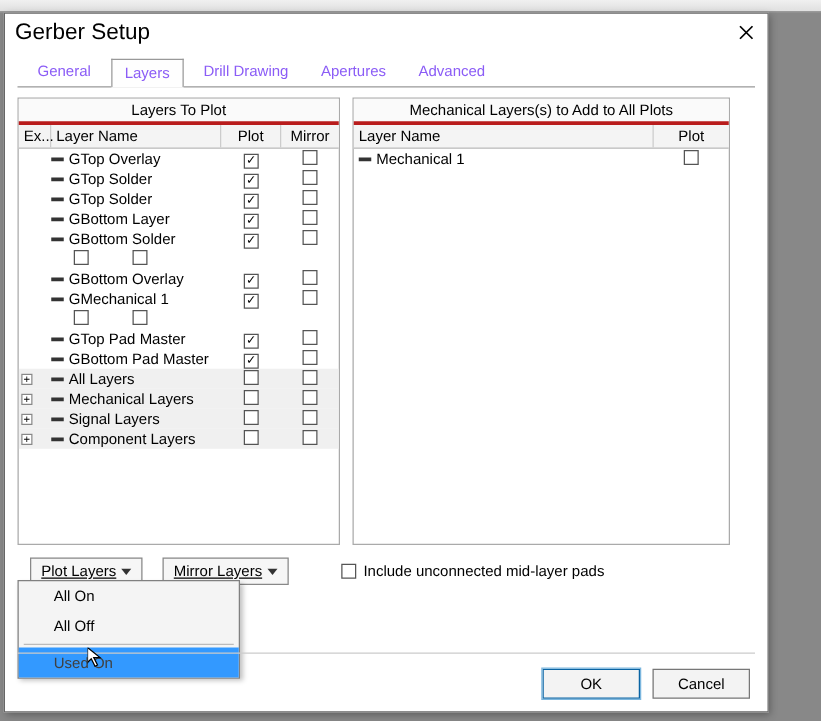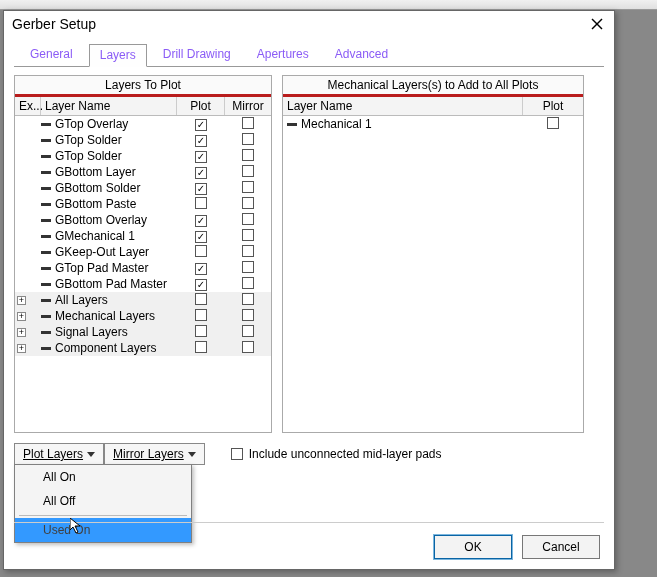--- a/index.html
+++ b/index.html
@@ -1,20 +1,20 @@
 <!DOCTYPE html>
 <html><head>
 <meta charset="utf-8">
 <style>
 * { box-sizing: border-box; margin: 0; padding: 0; font-family: "Segoe UI", Tahoma, sans-serif; font-size: 12px; }
 body { background: #888; width: 657px; height: 577px; overflow: hidden; position: relative; }
 .toolbar-strip { height: 10px; background: linear-gradient(#f0f0f0,#e0e0e0); border-bottom:1px solid #999; }
 .dialog { position: absolute; left: 3px; top: 10px; width: 612px; height: 560px; background: #fff; border: 1px solid #666; box-shadow: 2px 2px 6px rgba(0,0,0,.3); }
 .titlebar { display:flex; align-items:center; justify-content:space-between; padding: 4px 8px; }
-.titlebar span { font-size: 14px; }
+.titlebar span { font-size: 18px; }
 .close-x { width:18px; height:18px; display:flex; align-items:center; justify-content:center; cursor:pointer; }
 .close-x svg { width:12px; height:12px; }
 .tabrow { margin: 6px 10px 0 10px; border-bottom:1px solid #999; display:flex; gap:6px; padding-left:6px; }
 .tab { padding: 3px 10px 4px 10px; color:#8b5cf6; cursor:pointer; position:relative; top:1px; }
 .tab.active { border:1px solid #999; border-bottom:1px solid #fefefe; background:#fefefe; }
 .panels { display:flex; gap:10px; margin: 8px 10px 0 10px; }
 .groupbox { border:1px solid #aaa; background:#fff; }
 .gb-left { width: 258px; height: 358px; }
 .gb-right { width: 302px; height: 358px; }
 .gb-title { text-align:center; padding:2px 0; border-bottom:3px solid #b91c1c; background:#fafafa; }
@@ -34,21 +34,21 @@
 .expander { width:9px; height:9px; border:1px solid #888; display:inline-flex; align-items:center; justify-content:center; font-size:9px; line-height:1; background:#fff; }
 .bar-icon { width:10px; height:3px; background:#333; display:inline-block; margin-right:2px; }
 .chk { width:12px; height:12px; border:1px solid #555; display:inline-flex; align-items:center; justify-content:center; background:#fff; cursor:pointer; }
 .chk.checked::after { content:"✓"; font-size:10px; line-height:1; color:#000; }
 .right-hdr { display:flex; border-bottom:1px solid #bbb; background:#f4f4f4; }
 .right-hdr .rn { flex:1; padding:2px 4px; border-right:1px solid #ccc; }
 .right-hdr .rp { width:60px; text-align:center; padding:2px 0; }
 .rrow { display:flex; align-items:center; height:16px; }
 .rrow .rn { flex:1; display:flex; align-items:center; gap:2px; padding-left:4px; }
 .rrow .rp { width:60px; text-align:center; }
-.belowrow { display:flex; align-items:center; gap:0; margin: 10px 10px 0 10px; }
+.belowrow { display:flex; align-items:center; gap:16px; margin: 10px 10px 0 20px; }
 .dropbtn { border:1px solid #888; background:#f6f6f6; padding:3px 8px; cursor:pointer; display:flex; align-items:center; gap:4px; }
 .dropbtn .lbl { text-decoration: underline; text-decoration-color:#000; }
 .caret { width:0; height:0; border-left:4px solid transparent; border-right:4px solid transparent; border-top:5px solid #333; }
 .midpad { display:flex; align-items:center; gap:6px; margin-left:26px; }
 .menu { position:absolute; left:10px; top:453px; width:178px; border:1px solid #808080; background:#f4f4f4; box-shadow:2px 2px 4px rgba(0,0,0,.25); }
 .menu-item { padding:5px 8px 5px 28px; cursor:pointer; }
 .menu-item.sel { background:#3399ff; color:#404040; }
 .menu-sep { height:1px; background:#bbb; margin:2px 4px; }
 .footer { position:absolute; bottom:10px; right:14px; display:flex; gap:10px; }
 .btn { width:78px; height:24px; border:1px solid #777; background:#f3f3f3; cursor:pointer; text-align:center; line-height:22px; }
@@ -131,24 +131,20 @@
             <div class="c-ex"></div>
             <div class="c-name">
               <span class="bar-icon"></span>
               <span>GBottom Solder</span>
             </div>
             <div class="c-plot"><span class="chk checked"></span></div>
             <div class="c-mir"><span class="chk"></span></div>
           </div>
           <div class="row">
             <div class="c-ex"></div>
-            <div class="c-name">
-              <span class="bar-icon"></span>
-              <span>GBottom Paste</span>
-            </div>
             <div class="c-plot"><span class="chk"></span></div>
             <div class="c-mir"><span class="chk"></span></div>
           </div>
           <div class="row">
             <div class="c-ex"></div>
             <div class="c-name">
               <span class="bar-icon"></span>
               <span>GBottom Overlay</span>
             </div>
             <div class="c-plot"><span class="chk checked"></span></div>
@@ -158,24 +154,20 @@
             <div class="c-ex"></div>
             <div class="c-name">
               <span class="bar-icon"></span>
               <span>GMechanical 1</span>
             </div>
             <div class="c-plot"><span class="chk checked"></span></div>
             <div class="c-mir"><span class="chk"></span></div>
           </div>
           <div class="row">
             <div class="c-ex"></div>
-            <div class="c-name">
-              <span class="bar-icon"></span>
-              <span>GKeep-Out Layer</span>
-            </div>
             <div class="c-plot"><span class="chk"></span></div>
             <div class="c-mir"><span class="chk"></span></div>
           </div>
           <div class="row">
             <div class="c-ex"></div>
             <div class="c-name">
               <span class="bar-icon"></span>
               <span>GTop Pad Master</span>
             </div>
             <div class="c-plot"><span class="chk checked"></span></div>

